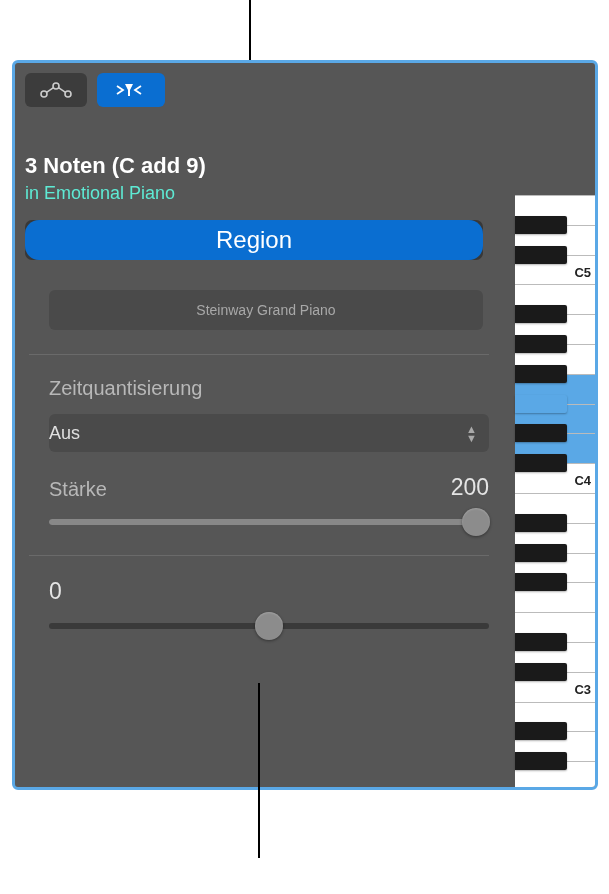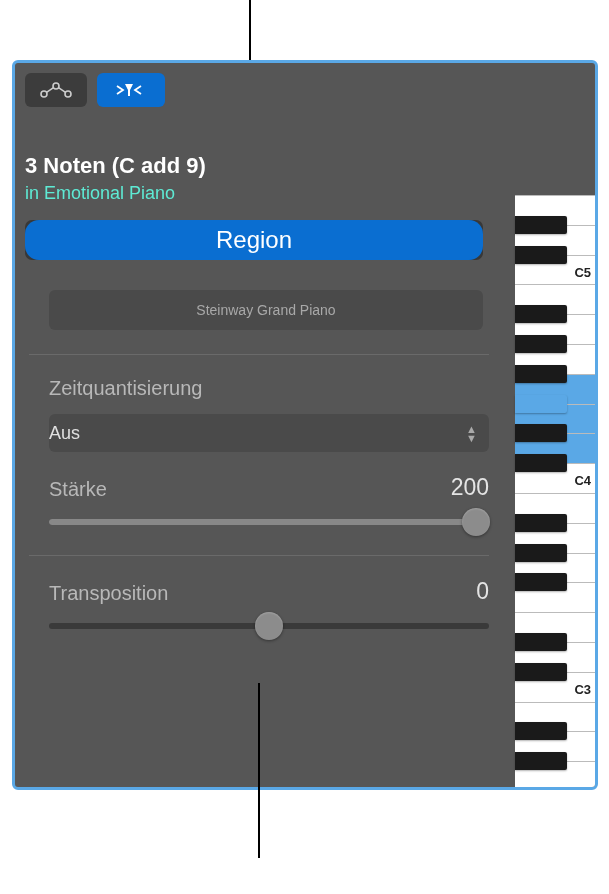--- a/index.html
+++ b/index.html
@@ -135,21 +135,20 @@
     <div class="slider-track">
       <div class="slider-fill" style="width:100%"></div>
       <div class="slider-knob" style="left:97%"></div>
     </div>
   </div>
 
   <div class="hr" style="margin-top:30px"></div>
 
   <div class="section">
     <div class="row">
-      <div class="label">Transposition</div>
       <div class="value">0</div>
     </div>
     <div class="slider-track">
       <div class="slider-knob" style="left:50%"></div>
     </div>
   </div>
 
   <div class="piano" id="piano">
       <div class="wkey" style="top: 0px;"></div>
       <div class="wkey" style="top: 29.8px;"></div>

